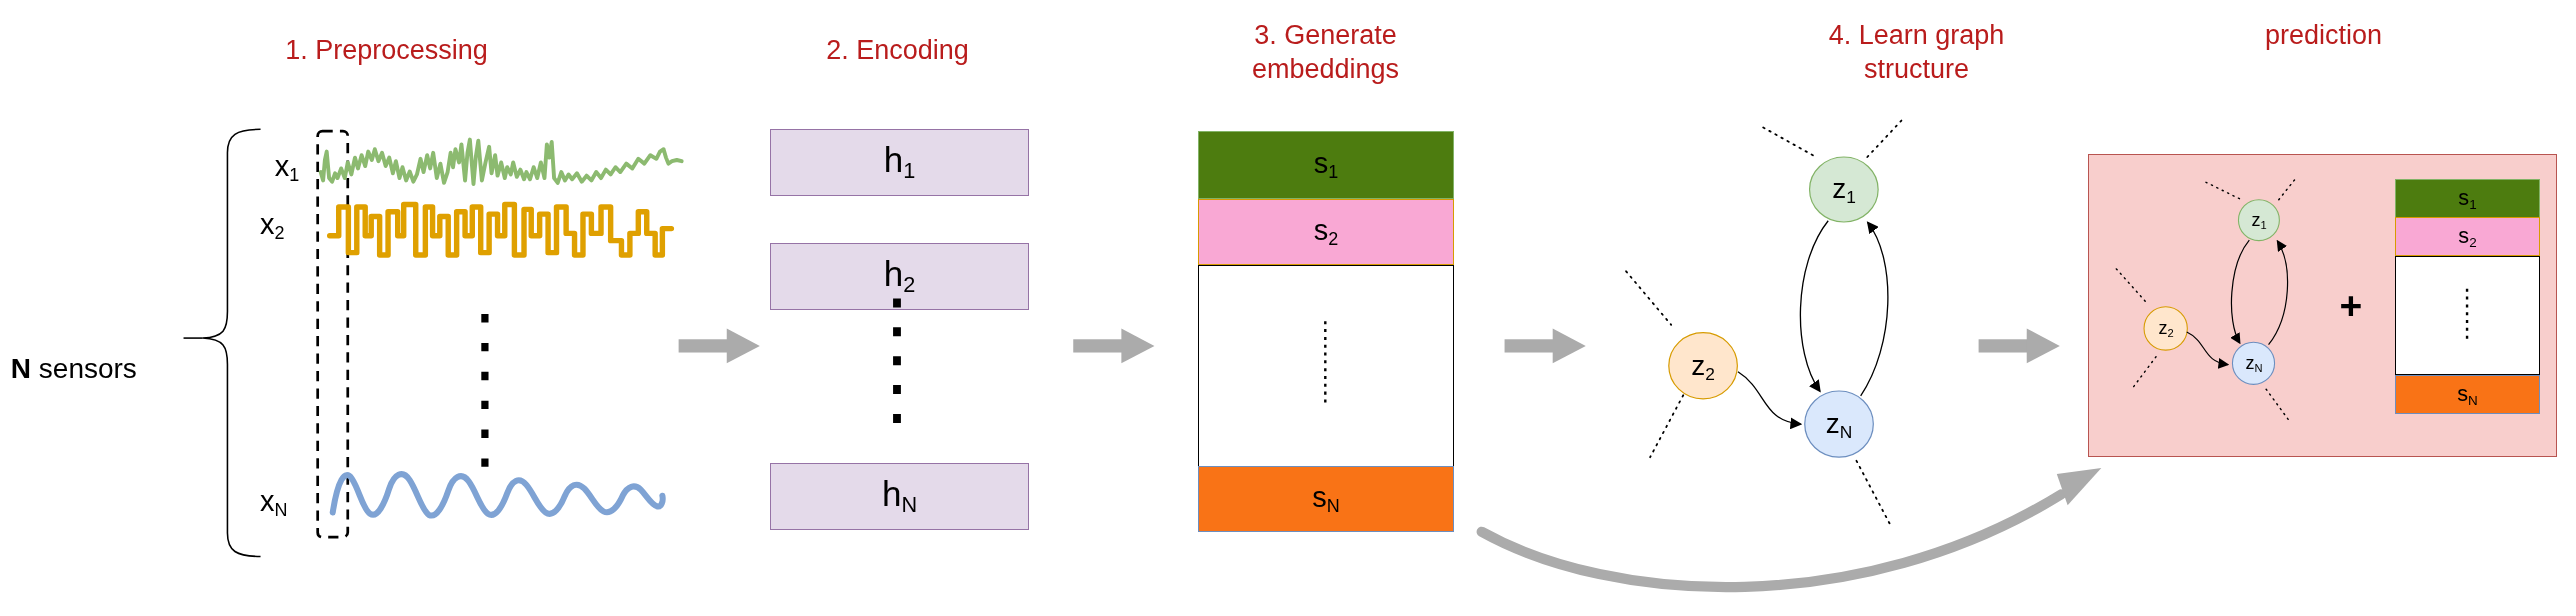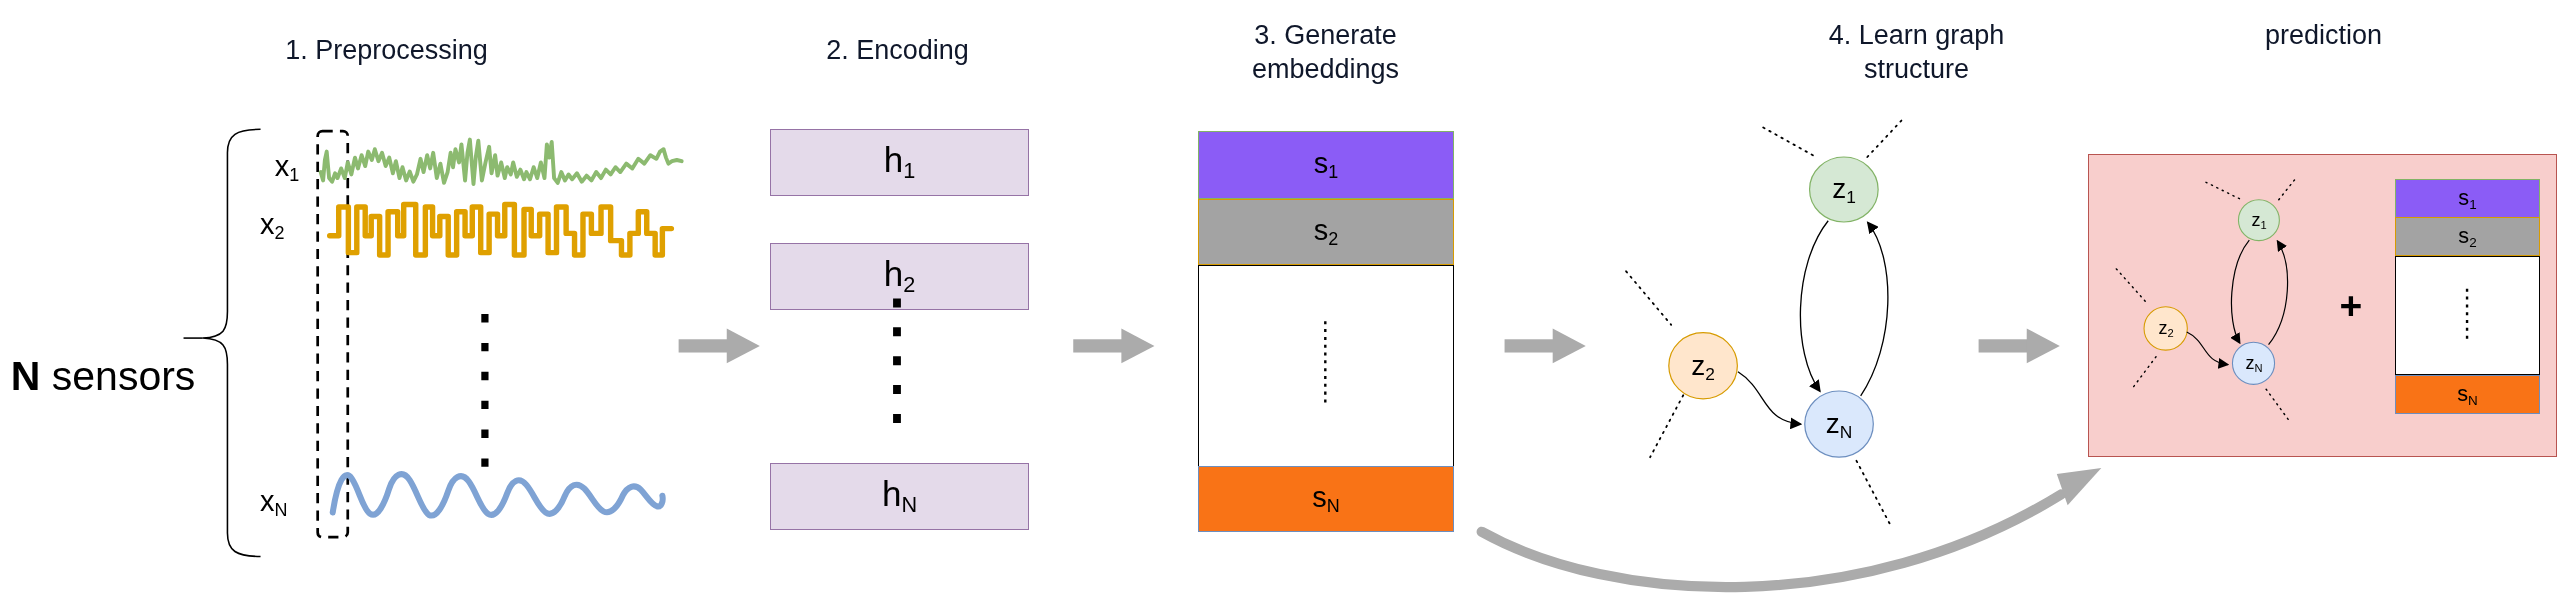--- a/index.html
+++ b/index.html
@@ -1,30 +1,30 @@
 <!DOCTYPE html>
 <html style="font-size:9.6px"><head>
 <meta charset="utf-8">
 <style>
   html,body{margin:0;padding:0;background:#ffffff;}
   .canvas{position:relative;width:2576px;height:616px;background:#ffffff;overflow:hidden;
           font-family:"Liberation Sans", sans-serif;color:#000;}
   .layer-boxes{position:absolute;inset:0;z-index:1;}
   .layer-svg{position:absolute;inset:0;z-index:2;pointer-events:none;}
   .layer-text{position:absolute;inset:0;z-index:3;pointer-events:none;}
-  .stage-title{position:absolute;width:313px;text-align:center;font-size:27px;line-height:34px;color:#0f172a;}
-  .nsensors{position:absolute;left:10.8px;top:353px;width:199px;font-size:41px;}
+  .stage-title{position:absolute;width:313px;text-align:center;font-size:27px;line-height:34px;color:#b91c1c;}
+  .nsensors{position:absolute;left:10.8px;top:353px;width:199px;font-size:28px;}
   .nsensors b{font-weight:bold;}
   .sig-label{position:absolute;width:54px;font-size:29px;text-align:left;}
   .sub{font-size:0.62em;vertical-align:-0.28em;letter-spacing:0;}
   .pbox{position:absolute;left:770px;width:259px;height:67px;background:#E4DAEA;border:1.5px solid #9673A6;
         display:flex;align-items:center;justify-content:center;font-size:35px;box-sizing:border-box;}
   .ecol-row{position:absolute;left:1198px;width:256px;box-sizing:border-box;display:flex;align-items:center;justify-content:center;font-size:29px;}
-  .row-green{background:#8b5cf6;border:1.2px solid #82B366;}
-  .row-orange{background:#a3a3a3;border:1.2px solid #D79B00;}
+  .row-green{background:#4d7c0f;border:1.2px solid #82B366;}
+  .row-orange{background:#f9a8d4;border:1.2px solid #D79B00;}
   .row-white{background:#FFFFFF;border:1px solid #000000;}
   .row-blue{background:#f97316;border:1.2px solid #6C8EBF;}
   .pinkbox{position:absolute;left:2088px;top:154px;width:469px;height:303px;background:#F8CECC;border:1.8px solid #B85450;box-sizing:border-box;}
   .scol-row{position:absolute;left:2395px;width:145px;box-sizing:border-box;display:flex;align-items:center;justify-content:center;font-size:21.7px;}
   .node-label{position:absolute;text-align:center;font-size:28px;}
   .mini-label{position:absolute;text-align:center;font-size:18px;}
   .plus{position:absolute;left:2327px;top:282px;width:48px;height:48px;display:flex;align-items:center;justify-content:center;font-size:39px;font-weight:bold;}
 </style>
 </head>
 <body>

